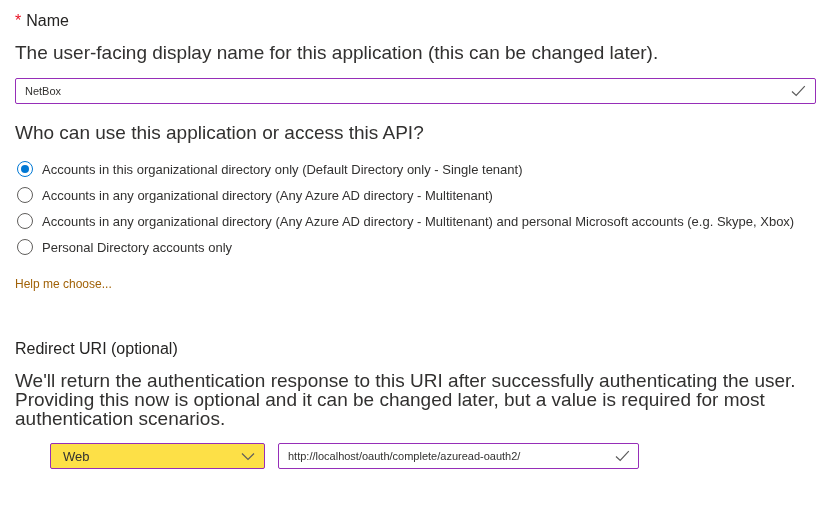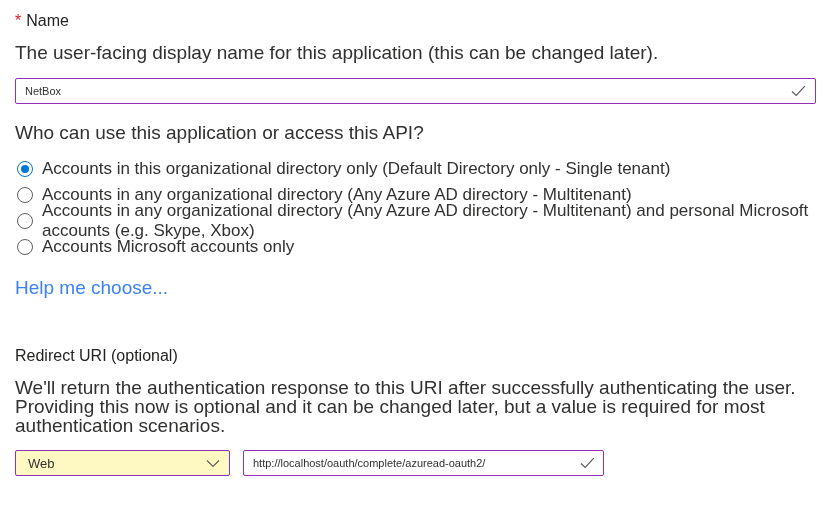--- a/index.html
+++ b/index.html
@@ -73,52 +73,53 @@
   }
   .radio-row.selected .radio-circle { border-color: #0078d4; }
   .radio-dot {
     width: 8px; height: 8px;
     border-radius: 50%;
     background: transparent;
   }
   .radio-row.selected .radio-dot { background: #0078d4; }
   .radio-label {
     margin-left: 9px;
-    font-size: 17px;
+    font-size: 13px;
     color: #323130;
   }
 
   .help-link {
     display: inline-block;
     margin-top: 17px;
-    font-size: 19px;
-    color: #3b82f6;
+    font-size: 12px;
+    color: #a16207;
     text-decoration: none;
     cursor: pointer;
   }
 
   .section3 { margin-top: 46px; }
 
   .uri-row {
     margin-top: 15px;
     display: flex;
     gap: 13px;
     align-items: center;
   }
   .select-box {
     box-sizing: border-box;
     width: 215px; height: 26px;
     border: 1px solid #962eb8;
     border-radius: 2px;
-    background: #fef9c3;
+    background: #fde047;
     display: flex;
     align-items: center;
     justify-content: space-between;
     padding: 0 9px 0 12px;
     cursor: pointer;
+    margin-left: 35px;
   }
   .select-value { font-size: 13px; color: #323130; }
   .uri-input { width: 361px; }
 </style>
 </head>
 <body>
 
 <div class="page">
 
   
@@ -152,21 +153,21 @@
     <div class="radio-row">
       <span class="radio-circle">
           <span class="radio-dot"></span>
         </span>
       <span class="radio-label">Accounts in any organizational directory (Any Azure AD directory - Multitenant) and personal Microsoft accounts (e.g. Skype, Xbox)</span>
     </div>
     <div class="radio-row">
       <span class="radio-circle">
           <span class="radio-dot"></span>
         </span>
-      <span class="radio-label">Accounts Microsoft accounts only</span>
+      <span class="radio-label">Personal Directory accounts only</span>
     </div>
   </div>
 
   <a class="help-link">Help me choose...</a>
 
   
   <div class="section-title section3">Redirect URI (optional)</div>
   <div class="desc">We'll return the authentication response to this URI after successfully authenticating the user. Providing this now is optional and it can be changed later, but a value is required for most authentication scenarios.</div>
 
   <div class="uri-row">

